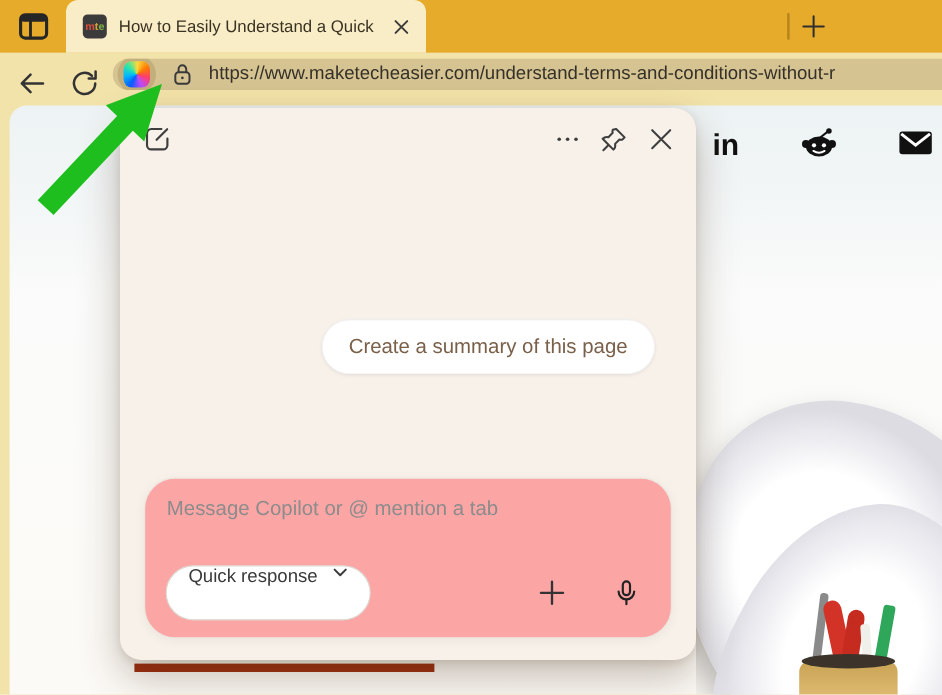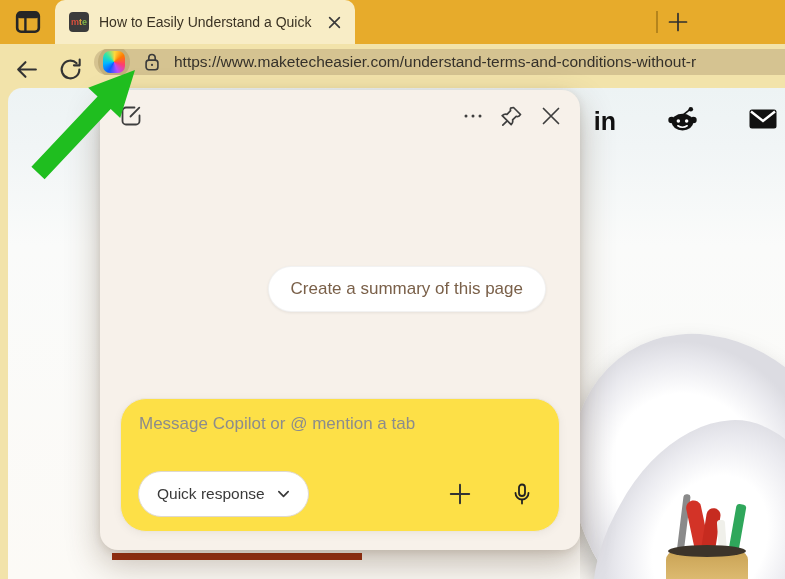--- a/index.html
+++ b/index.html
@@ -68,28 +68,28 @@
   .panel { position:absolute; left:100px; top:90px; width:480px; height:460px; border-radius:18px;
            background:var(--panel-bg,#F7F1EA); z-index:30;
            box-shadow:0 14px 34px rgba(70,45,20,.30), 0 2px 8px rgba(70,45,20,.12); }
   .icon-btn { display:flex; align-items:center; justify-content:center; width:26px; height:26px; }
   .compose-btn { position:absolute; left:18px; top:13px; }
   .hdr-right { position:absolute; top:13px; right:16px; display:flex; gap:13px; align-items:center; }
   .suggestions { position:absolute; right:34px; top:176px; display:flex; flex-direction:column; align-items:flex-end; gap:21px; }
   .suggestion { height:46px; padding:0 22px; background:#fff; border:1px solid rgba(0,0,0,.05); border-radius:23px;
                 color:var(--suggestion-text,#7A6049); font-size:17px; font-family:"Liberation Sans",sans-serif;
                 display:flex; align-items:center; box-shadow:0 1px 3px rgba(0,0,0,.07); cursor:pointer; }
-  .input-card { position:absolute; left:20px; right:20px; top:308px; height:134px; background:#fde047;
+  .input-card { position:absolute; left:20px; right:20px; top:308px; height:134px; background:#fca5a5;
                 border-radius:26px; border:1px solid #ECE6DE; box-shadow:0 2px 10px rgba(0,0,0,.05); }
   .input-card textarea { position:absolute; left:18px; top:15px; right:18px; height:40px; border:none; outline:none;
                 resize:none; background:transparent; font:17px "Liberation Sans",sans-serif; color:#444; }
   .input-card textarea::placeholder { color:#8C8C8C; opacity:1; }
   .card-row { position:absolute; left:17px; right:24px; bottom:14px; height:46px; display:flex; align-items:center; }
   .quick { height:46px; padding:0 18px; border:1px solid #DED8D0; border-radius:23px; background:#fff;
-           display:flex; align-items:center; gap:12px; font-size:15.5px; color:#3A3A3A; cursor:pointer;
+           display:flex; gap:12px; font-size:15.5px; color:#3A3A3A; cursor:pointer;
            font-family:"Liberation Sans",sans-serif; }
   .row-spacer { flex:1; }
   .plus-btn { margin-right:36px; }
 
   
   .arrow { position:absolute; left:15px; top:56px; z-index:60; }
 </style>
 </head>
 <body>
 

